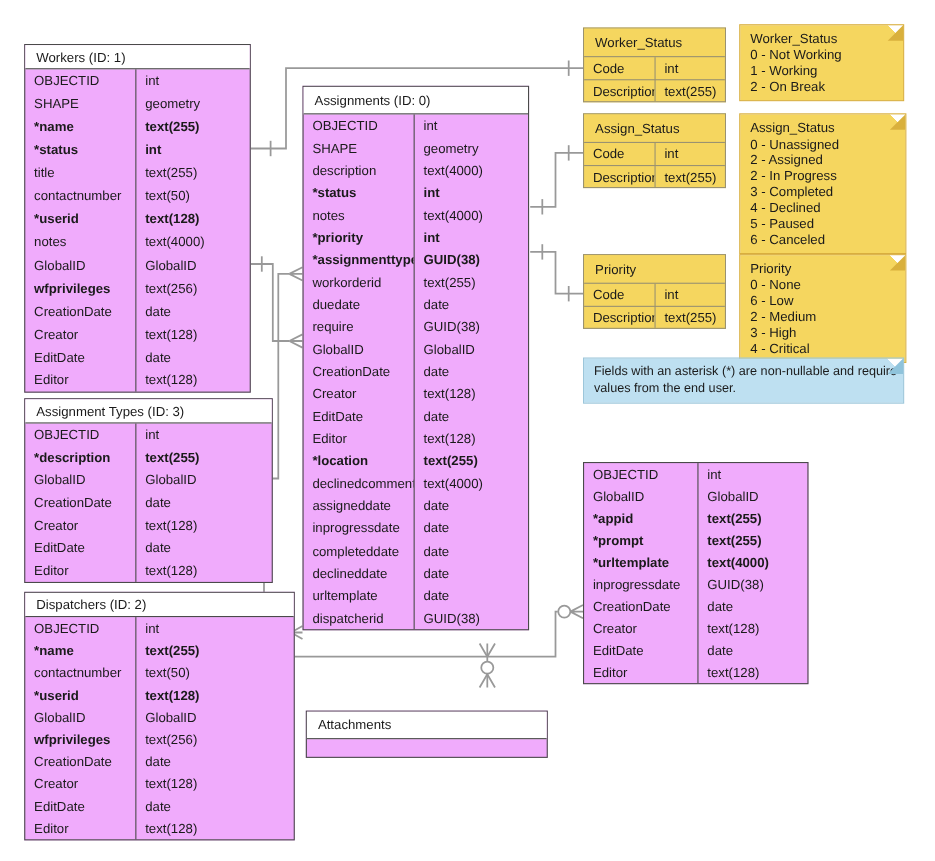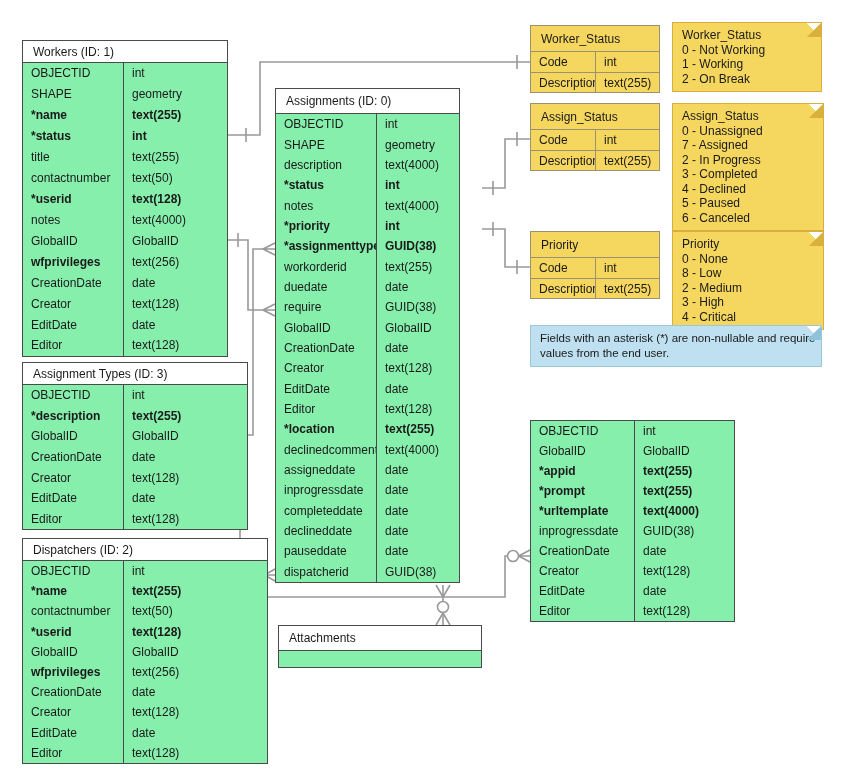--- a/index.html
+++ b/index.html
@@ -1,21 +1,21 @@
 <!DOCTYPE html>
 <html><head>
 <meta charset="utf-8">
 <style>
   html,body{margin:0;padding:0;background:#ffffff;}
   body{font-family:"Liberation Sans", sans-serif; color:#1a1a1a;}
   .canvas{position:relative;width:850px;height:783px;background:#fff;overflow:hidden;}
   .wires{position:absolute;left:0;top:0;width:850px;height:783px;}
 
   
-  .erd-table{position:absolute;background:#86efac;border:1.5px solid #4a4a4a;box-sizing:border-box;}
+  .erd-table{position:absolute;background:#f0abfc;border:1.5px solid #4a4a4a;box-sizing:border-box;}
   .erd-header{height:var(--hh,22px);display:flex;align-items:center;padding-left:10px;
               border-bottom:1.5px solid #4a4a4a;font-size:12px;box-sizing:border-box;background:#fff;}
   .erd-body{position:relative;}
   .erd-body .coldiv{position:absolute;left:var(--c1,100px);top:0;bottom:0;width:0;
                     border-left:1px solid #4a4a4a;}
   .erd-row{display:flex;height:var(--rh,20.4px);align-items:center;font-size:12px;}
   .erd-row .f{width:var(--c1,100px);padding-left:8px;box-sizing:border-box;white-space:nowrap;overflow:hidden;}
   .erd-row .t{flex:1;padding-left:9px;white-space:nowrap;overflow:hidden;}
   .b{font-weight:700;}
 
@@ -235,21 +235,21 @@
           <span class="t">date</span>
         </div>
         <div class="erd-row">
           <span class="f">Editor</span>
           <span class="t">text(128)</span>
         </div>
         <div class="coldiv"></div>
       </div>
     </div>
 
-  <div class="erd-table" style="left:275px;top:88px;width:185px;--c1:100px;--rh:20.35px;--hh:25px">
+  <div class="erd-table" style="left:275px;top:78px;width:206px;--c1:100px;--rh:20.35px;--hh:25px">
       <div class="erd-header">Assignments (ID: 0)</div>
       <div class="erd-body">
         <div class="erd-row">
           <span class="f">OBJECTID</span>
           <span class="t">int</span>
         </div>
         <div class="erd-row">
           <span class="f">SHAPE</span>
           <span class="t">geometry</span>
         </div>
@@ -323,21 +323,21 @@
         </div>
         <div class="erd-row">
           <span class="f">completeddate</span>
           <span class="t">date</span>
         </div>
         <div class="erd-row">
           <span class="f">declineddate</span>
           <span class="t">date</span>
         </div>
         <div class="erd-row">
-          <span class="f">pauseddate</span>
+          <span class="f">urltemplate</span>
           <span class="t">date</span>
         </div>
         <div class="erd-row">
           <span class="f">dispatcherid</span>
           <span class="t">GUID(38)</span>
         </div>
         <div class="coldiv"></div>
       </div>
     </div>
 
@@ -380,21 +380,21 @@
           <span class="t">date</span>
         </div>
         <div class="erd-row">
           <span class="f">Editor</span>
           <span class="t">text(128)</span>
         </div>
         <div class="coldiv"></div>
       </div>
     </div>
 
-  <div class="erd-table" style="left:278px;top:625px;width:204px;--hh:25px">
+  <div class="erd-table" style="left:278px;top:646px;width:220px;--hh:25px">
       <div class="erd-header">Attachments</div>
       <div class="erd-body">
         <div class="erd-row" style="height: 16px;"></div>
       </div>
     </div>
 
   <div class="erd-table yellow" style="left:530px;top:25px;width:130px;--c1:64px;--rh:20px;--hh:26px">
       <div class="erd-header">Worker_Status</div>
       <div class="erd-body">
         <div class="erd-row">
@@ -443,33 +443,33 @@
       <div class="note-line">Worker_Status</div>
       <div class="note-line">0 - Not Working</div>
       <div class="note-line">1 - Working</div>
       <div class="note-line">2 - On Break</div>
       <div class="fold2"></div>
     </div>
 
   <div class="note" style="left:672px;top:103px;width:152px;box-sizing:border-box;">
       <div class="note-line">Assign_Status</div>
       <div class="note-line">0 - Unassigned</div>
-      <div class="note-line">7 - Assigned</div>
+      <div class="note-line">2 - Assigned</div>
       <div class="note-line">2 - In Progress</div>
       <div class="note-line">3 - Completed</div>
       <div class="note-line">4 - Declined</div>
       <div class="note-line">5 - Paused</div>
       <div class="note-line">6 - Canceled</div>
       <div class="fold2"></div>
     </div>
 
   <div class="note" style="left:672px;top:231px;width:152px;box-sizing:border-box;">
       <div class="note-line">Priority</div>
       <div class="note-line">0 - None</div>
-      <div class="note-line">8 - Low</div>
+      <div class="note-line">6 - Low</div>
       <div class="note-line">2 - Medium</div>
       <div class="note-line">3 - High</div>
       <div class="note-line">4 - Critical</div>
       <div class="fold2"></div>
     </div>
 
   <div class="note blue" style="left:530px;top:325px;width:292px;box-sizing:border-box;">
       <div class="note-line">Fields with an asterisk (*) are non-nullable and require</div>
       <div class="note-line">values from the end user.</div>
       <div class="fold2"></div>

